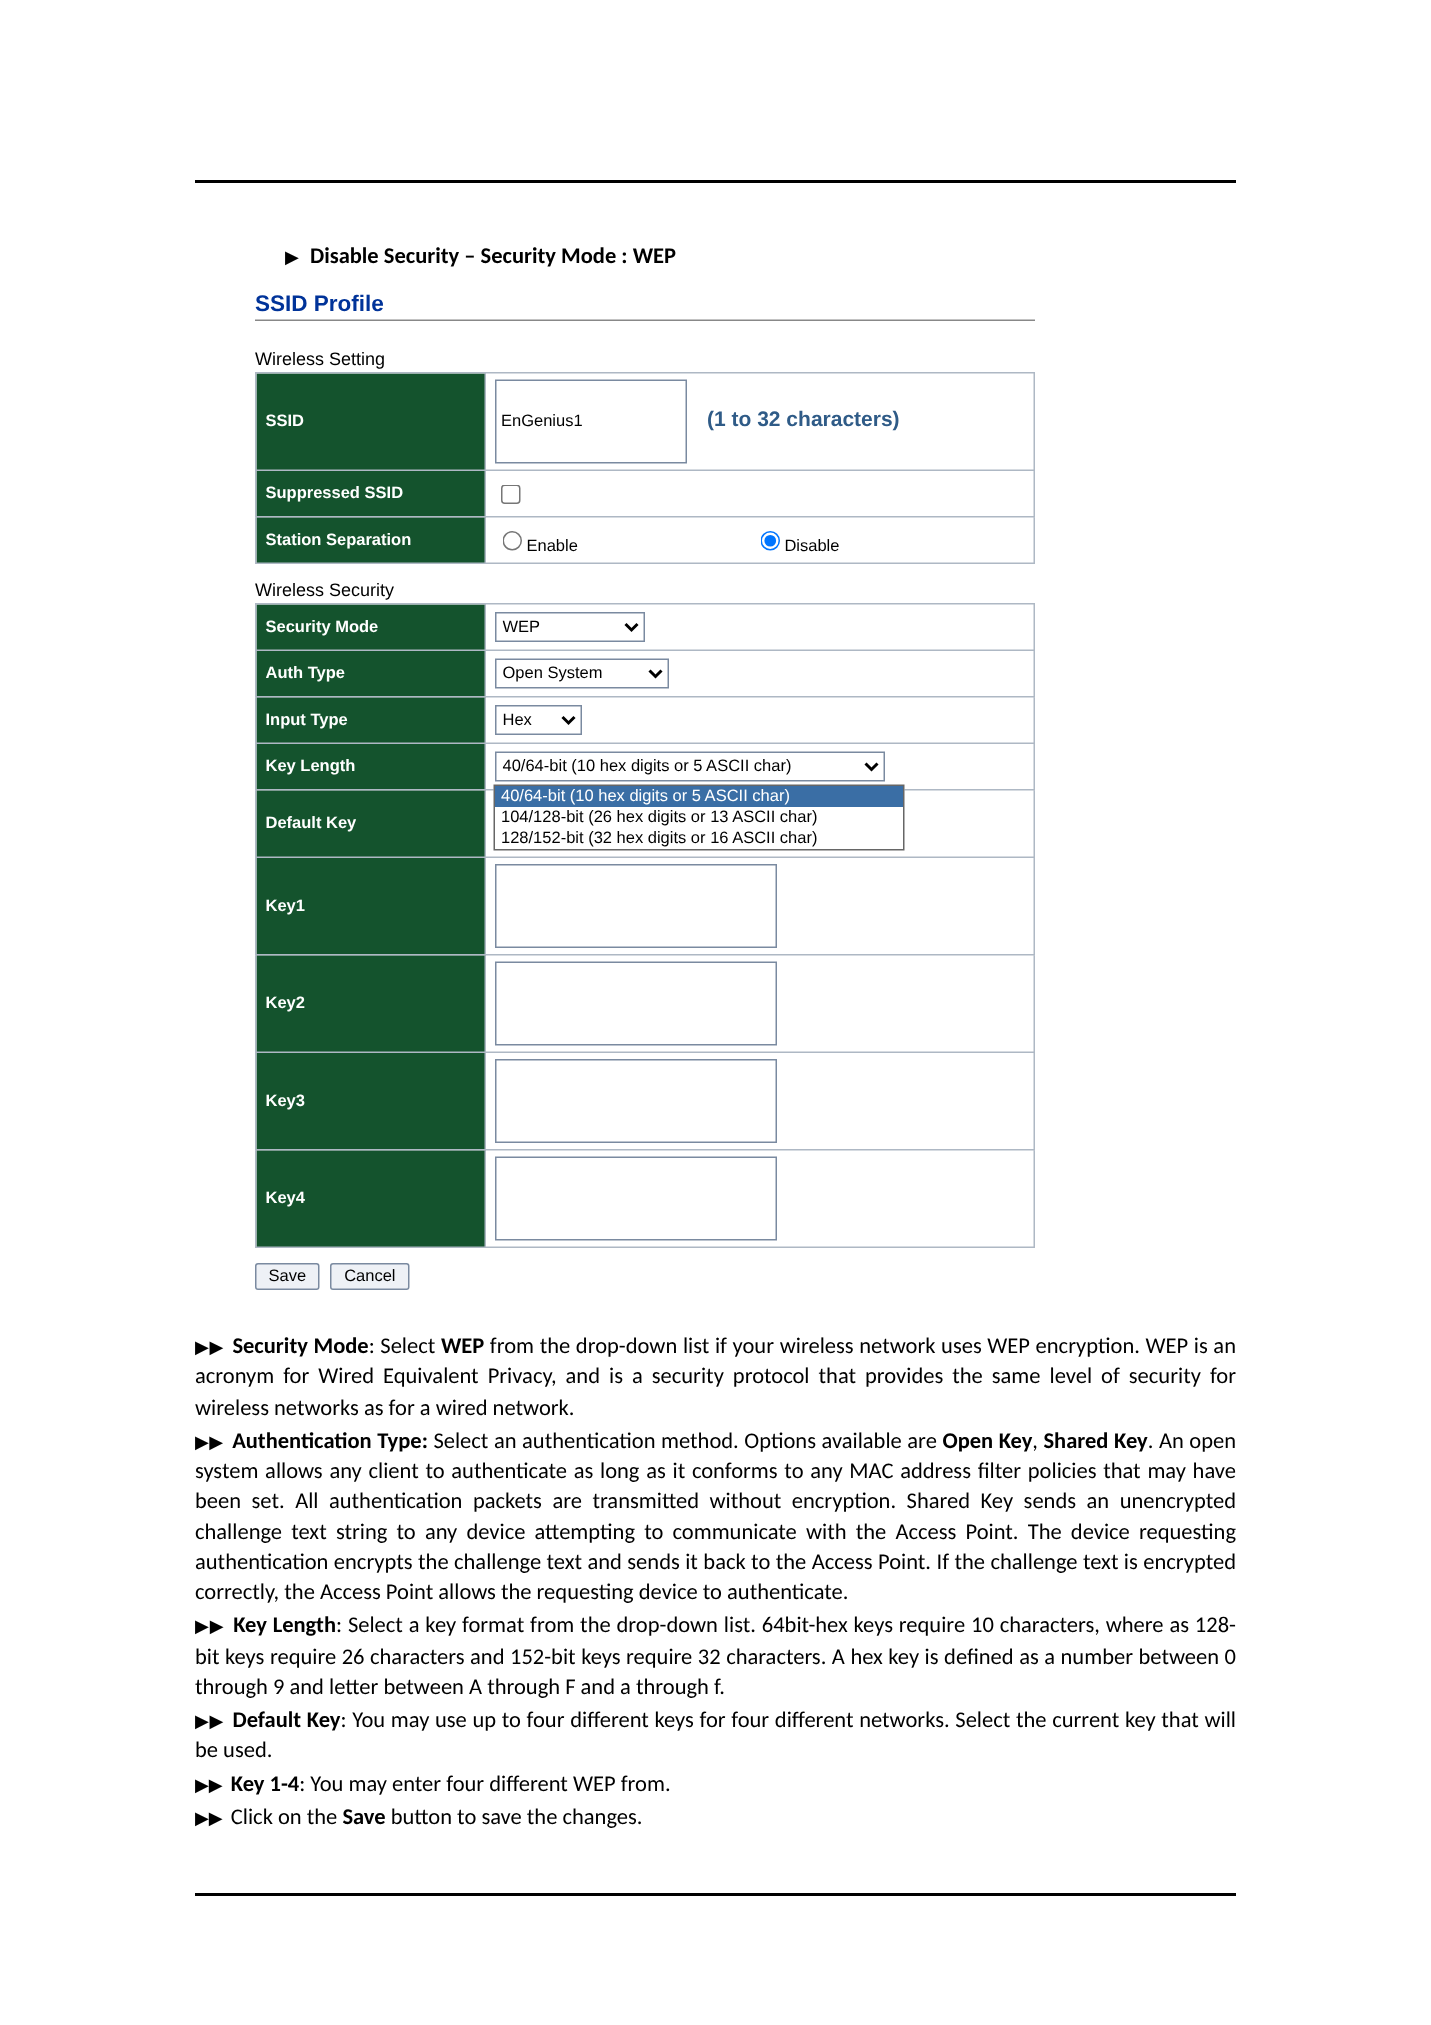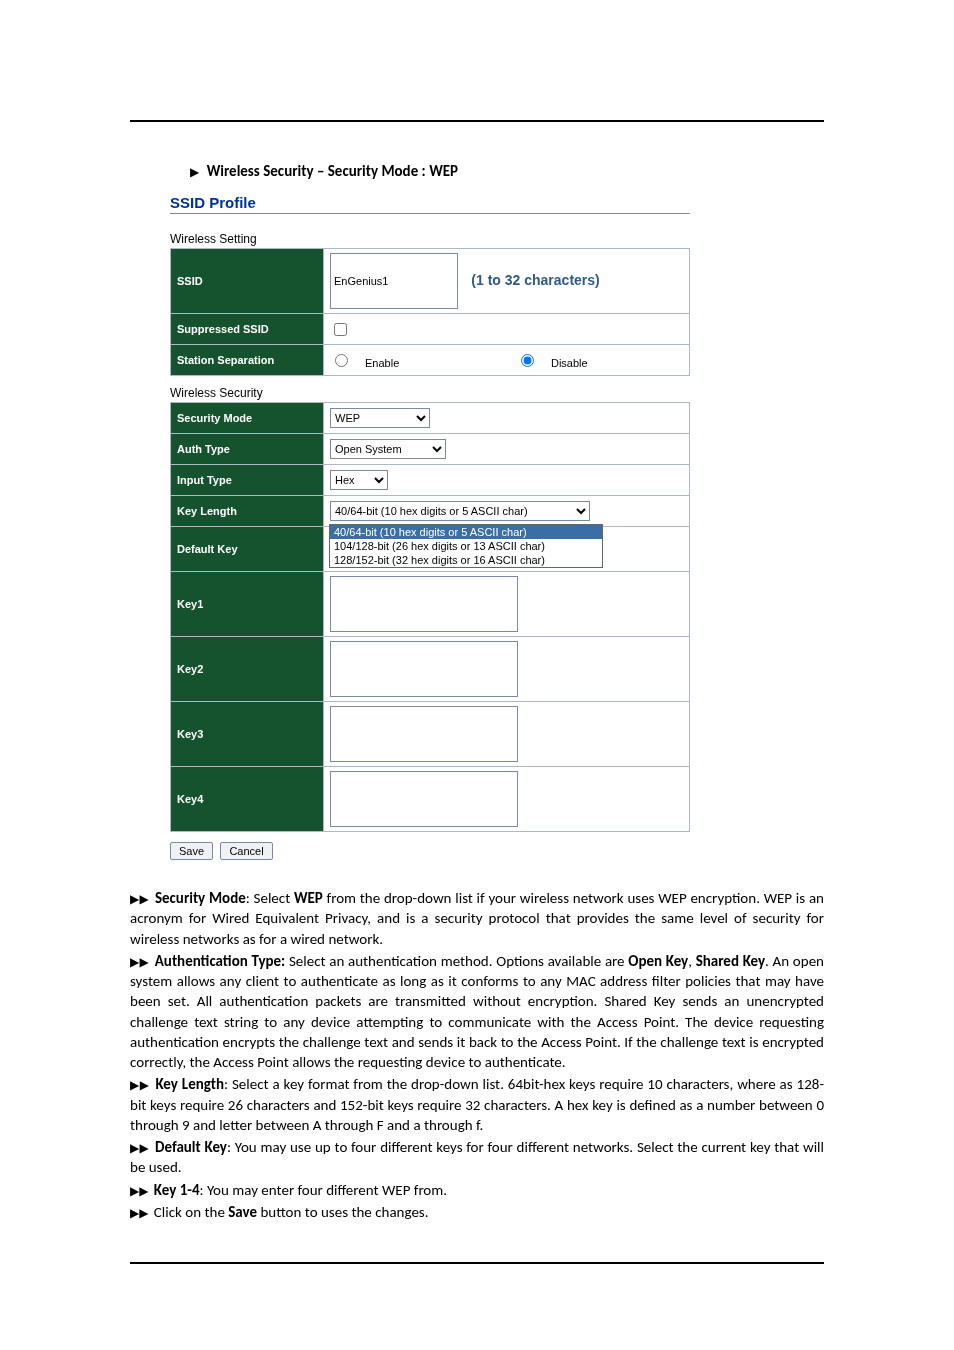--- a/index.html
+++ b/index.html
@@ -94,21 +94,21 @@
     background: #fff;
   }
   .note {
     color: #2f5b87;
     font-weight: bold;
     font-size: 14px;
     margin-left: 10px;
   }
   .radio-label {
     font-size: 11px;
-    margin-left: 14px;
+    margin-left: 0;
     text-align: right;
   }
   .spacer {
     display: inline-block;
   }
 
   
   .kl-wrap {
     position: relative;
   }
@@ -161,21 +161,21 @@
 </head>
 <body>
 
 <div class="page">
   <hr class="top-rule">
 
   <div class="content">
 
     <div class="sec-heading">
       <span class="arrow">▶</span>
-      <b>Wireless Security – Security Mode : WEP</b>
+      <b>Disable Security – Security Mode : WEP</b>
     </div>
 
     <div class="shot">
       <div class="ssid-title">SSID Profile</div>
 
       <div class="grp-title">Wireless Setting</div>
       <table class="tbl">
         <tbody>
             <tr>
           <td class="lbl">SSID</td>
@@ -280,20 +280,20 @@
       <p class="just">
         <span class="dbl-arrow">▶▶</span><b> Key Length</b><span>: Select a key format from the drop-down list. 64bit-hex keys require 10 characters, where as 128-bit keys require 26 characters and 152-bit keys require 32 characters. A hex key is defined as a number between 0 through 9 and letter between A through F and a through f.</span>
       </p>
       <p class="just">
         <span class="dbl-arrow">▶▶</span><b> Default Key</b><span>: You may use up to four different keys for four different networks. Select the current key that will be used.</span>
       </p>
       <p>
         <span class="dbl-arrow">▶▶</span><b> Key 1-4</b><span>: You may enter four different WEP from.</span>
       </p>
       <p>
-        <span class="dbl-arrow">▶▶</span><span> Click on the </span><b>Save</b><span> button to uses the changes.</span>
+        <span class="dbl-arrow">▶▶</span><span> Click on the </span><b>Save</b><span> button to save the changes.</span>
       </p>
     </div>
 
   </div>
 
   <hr class="bottom-rule">
 </div>
 
 </body></html>

